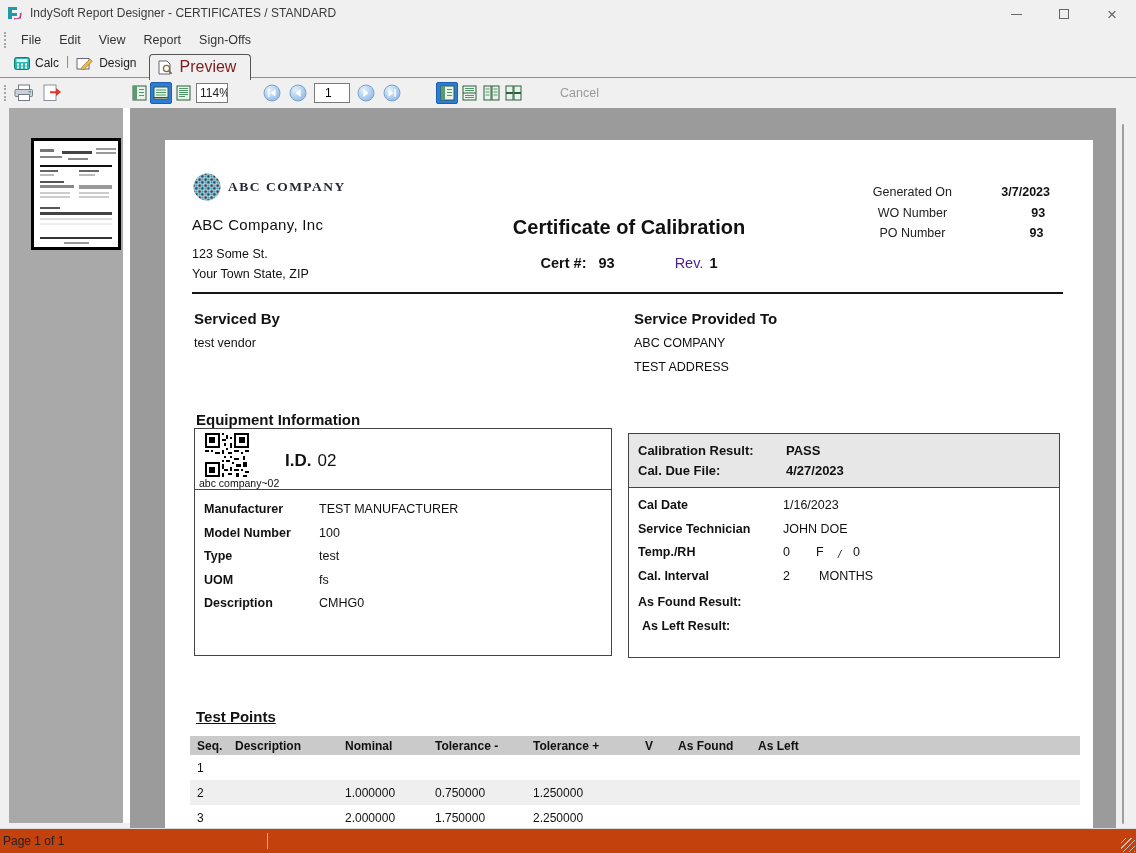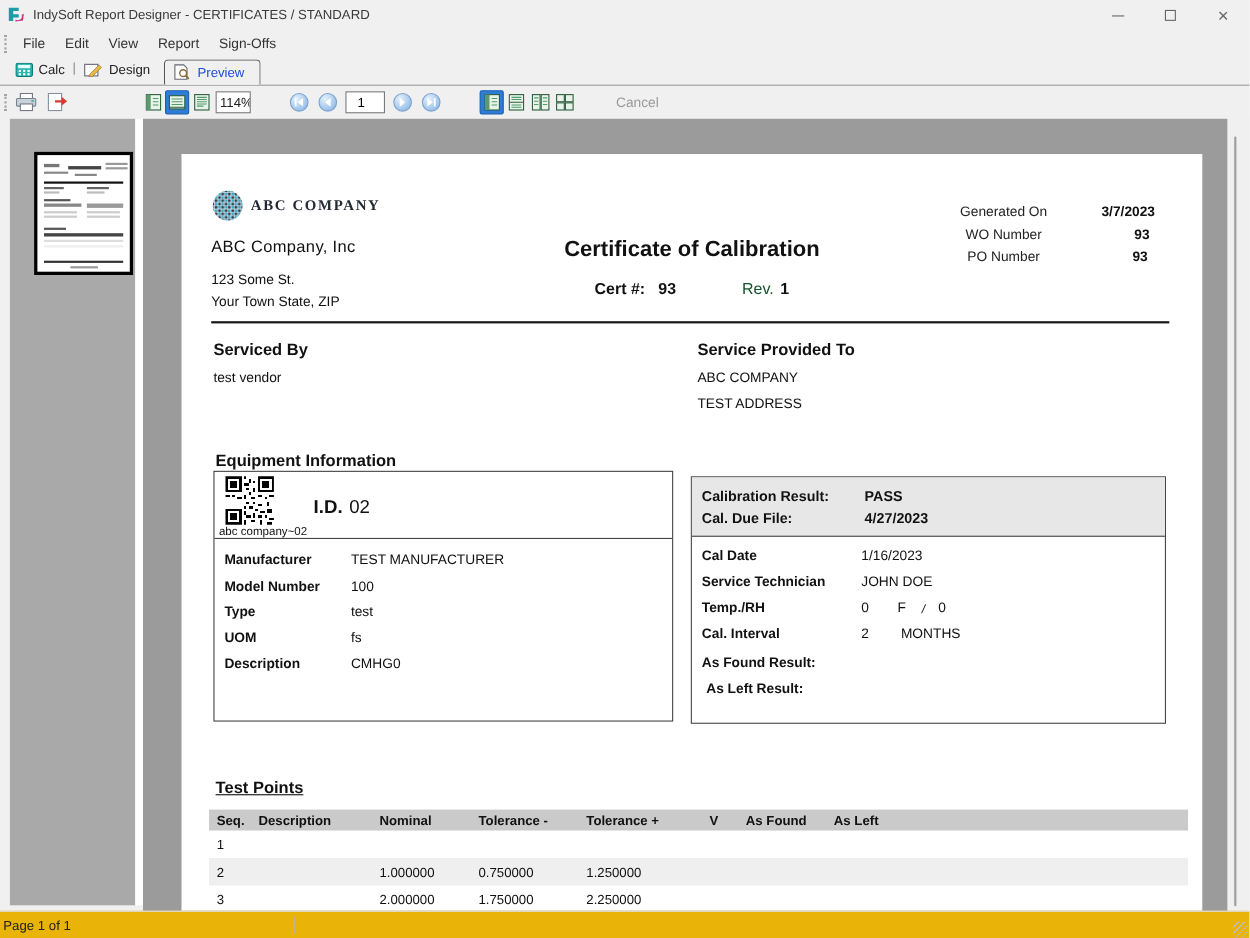--- a/index.html
+++ b/index.html
@@ -21,21 +21,21 @@
   .menubar{position:absolute;top:26px;left:0;right:0;height:28px;background:#f0f0f0;
            display:flex;align-items:center}
   .grip{width:3px;height:16px;border-right:2px dotted #a5a5a5;margin-left:3px;margin-right:6px}
   .menu-item{padding:0 9px;font-size:12.5px;color:#333}
 
   
   .tabstrip{position:absolute;top:54px;left:0;right:0;height:24px;background:#f0f0f0;
             display:flex;align-items:flex-start;padding-left:8px;border-bottom:1px solid #8f8f8f}
   .tab-flat{display:flex;align-items:center;gap:5px;font-size:12px;color:#222;padding:2px 6px 3px 6px}
   .tab-sep{color:#8a8a8a;padding:0 1px 3px 1px;font-size:12px}
-  .tab-active{display:flex;align-items:center;gap:6px;font-size:12px;color:#1d4ed8;
+  .tab-active{display:flex;align-items:center;gap:6px;font-size:16px;color:#7f1d1d;
               border:1px solid #555;border-bottom:none;border-radius:4px 4px 0 0;
               background:#f0f0f0;padding:3px 14px 4px 7px;margin-left:6px;margin-bottom:-1px;z-index:2}
 
   
   .toolbar{position:absolute;top:78px;left:0;right:0;height:30px;background:#f0f0f0;
            display:flex;align-items:center}
   .tb-btn{width:24px;height:24px;display:flex;align-items:center;justify-content:center;border-radius:2px}
   .tb-btn.sq{width:22px;height:22px}
   .tb-btn.selected{background:#2c7cd8;border:1px solid #1b5fae}
   .zoom-box{width:32px;height:20px;background:#fff;border:1px solid #7a7a7a;font-size:12px;
@@ -59,21 +59,21 @@
   .logo-row{position:absolute;left:27px;top:32px;display:flex;align-items:center;gap:6px}
   .logo-text{font-family:"Liberation Serif",serif;font-weight:bold;letter-spacing:1.5px;
              font-size:13.5px;color:#232833}
   .company-name{position:absolute;left:27px;top:76px;font-size:15px;font-weight:normal;letter-spacing:.3px}
   .company-addr1{position:absolute;left:27px;top:107px;font-size:12.5px}
   .company-addr2{position:absolute;left:27px;top:127px;font-size:12.5px}
   .doc-title{position:absolute;left:0;right:0;top:76px;text-align:center;font-size:20px;font-weight:bold}
   .cert-line{position:absolute;left:0;right:0;top:115px;text-align:center;font-size:14.5px}
   .cert-label{font-weight:bold}
   .cert-value{font-weight:bold;margin-left:12px}
-  .rev-label{margin-left:60px;color:#14532d}
+  .rev-label{margin-left:60px;color:#4c1d95}
   .rev-value{font-weight:bold;margin-left:6px}
   .meta-block{position:absolute;right:43px;top:42px}
   .meta-row{display:flex;justify-content:center;font-size:12.5px;line-height:20.5px}
   .meta-label{text-align:right;color:#222}
   .meta-value{width:98px;text-align:right;font-weight:bold}
   .hr-thick{position:absolute;left:27px;top:152px;width:871px;height:2px;background:#151515}
   .svc-left{position:absolute;left:29px;top:170px}
   .svc-right{position:absolute;left:469px;top:170px}
   .svc-h{font-size:15px;font-weight:bold}
   .svc-line{font-size:12.5px;margin-top:9px;line-height:15px}
@@ -104,21 +104,21 @@
   .c-sep{width:15px;font-size:11px;font-style:italic;position:relative;top:2px}
   .tp-h{position:absolute;left:31px;top:568px;font-size:15px;font-weight:bold;text-decoration:underline}
   .tp-table{position:absolute;left:25px;top:596px;width:890px;font-size:12px}
   .tp-row{display:grid;grid-template-columns:45px 110px 90px 98px 112px 33px 80px auto;align-items:center;height:25px}
   .tp-row.head{background:#cacaca;height:19px;font-weight:bold}
   .tp-row.alt{background:#efefef}
   .tp-row > span{padding-left:0}
   .tp-row > span:first-child{padding-left:7px}
 
   
-  .statusbar{position:absolute;left:0;right:0;bottom:0;height:25px;background:#eab308;
+  .statusbar{position:absolute;left:0;right:0;bottom:0;height:25px;background:#c2410c;
              border-top:1px solid #dcdcdc;display:flex;align-items:center;font-size:12px;color:#222}
   .status-text{padding-left:3px}
   .status-div{position:absolute;left:267px;top:4px;bottom:4px;width:1px;background:#b5b5b5}
   .resize-grip{position:absolute;right:1px;bottom:1px;width:14px;height:14px;
                background:repeating-linear-gradient(135deg,transparent 0 3px,#bdbdbd 3px 4px)}
 </style>
 </head>
 <body>
 
 <svg width="0" height="0" style="position:absolute" aria-hidden="true">

